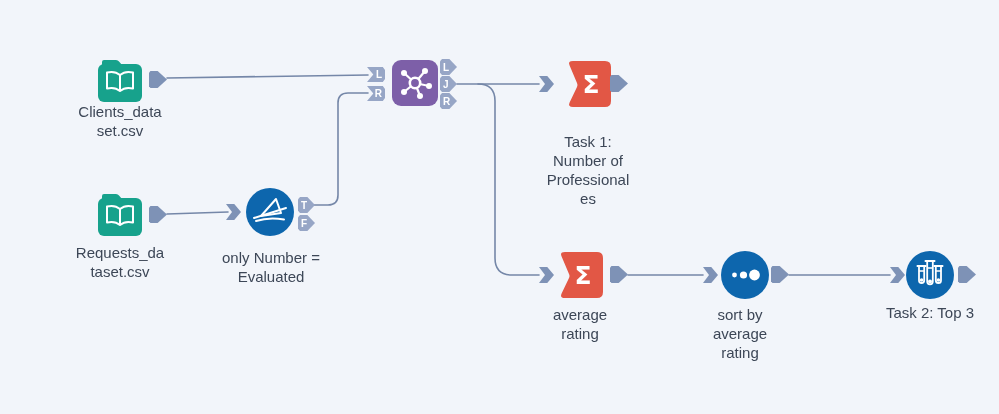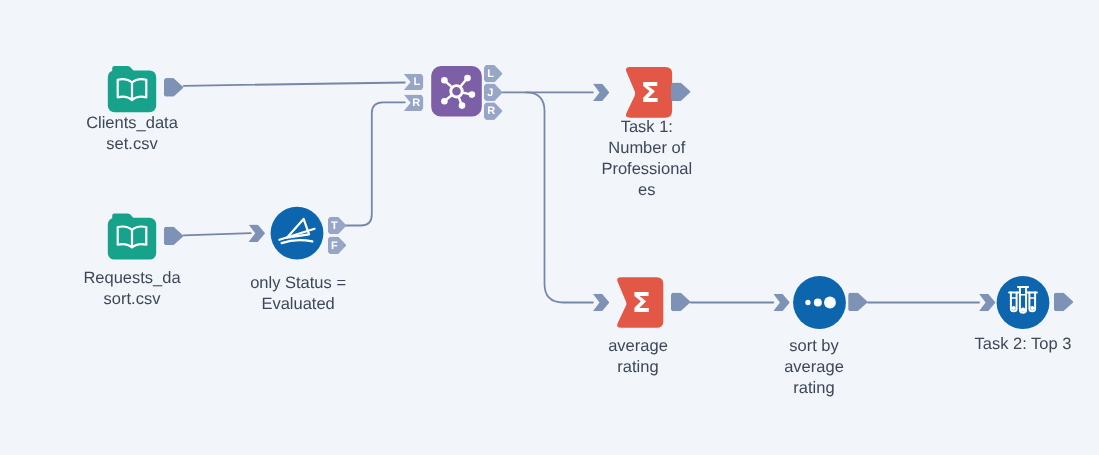--- a/index.html
+++ b/index.html
@@ -96,37 +96,37 @@
   <div class="icon" style="left:96px;top:190px">
     <svg viewBox="0 0 48 48" width="48" height="48">
       <path d="M6 9 v-3 q0-2 2-2 h12 q2 0 3 1.5 l3 3.5 Z" fill="var(--input)"></path>
       <rect x="2" y="8" width="44" height="38" rx="6" fill="var(--input)"></rect>
       <path d="M24 19 c-3.5-3-9-3.5-13-2.5 v16 c4-1 9.5-0.5 13 2.5 c3.5-3 9-3.5 13-2.5 v-16 c-4-1-9.5-0.5-13 2.5 z" fill="none" stroke="#fff" stroke-width="2" stroke-linejoin="round"></path>
       <path d="M24 19 v16" stroke="#fff" stroke-width="2"></path>
     </svg>
   </div>
   <div class="a-out" style="left:149px;top:206px"></div>
   <div class="node-label" style="left:45px;top:243px">Requests_da
-sort.csv</div>
+taset.csv</div>
 
   <div class="circle-tool filter-bg" style="left:246px;top:188px">
     <svg viewBox="0 0 48 48" width="48" height="48">
       <path d="M15 28 L30 11 L35 25 Z" fill="none" stroke="#fff" stroke-width="2" stroke-linejoin="round"></path>
       <path d="M8 30 L40 20" stroke="#fff" stroke-width="2" stroke-linecap="round"></path>
       <path d="M10 33 C 19 30 30 30 38 31.5" fill="none" stroke="#fff" stroke-width="2" stroke-linecap="round"></path>
     </svg>
   </div>
   <div class="a-in" style="left:226px;top:204px"></div>
   <div class="a-outL" style="left:298px;top:197px">
       <span>T</span>
     </div>
   <div class="a-outL" style="left:298px;top:215px">
       <span>F</span>
     </div>
-  <div class="node-label" style="left:196px;top:248px">only Status =
+  <div class="node-label" style="left:196px;top:248px">only Number =
 Evaluated</div>
 
   <div class="icon" style="left:391px;top:59px">
     <svg viewBox="0 0 48 48" width="48" height="48">
       <rect x="1" y="1" width="46" height="46" rx="9" fill="var(--join)"></rect>
       <g stroke="#fff" stroke-width="2.2">
         <path d="M24 24 L13 14"></path>
           <path d="M24 24 L34 12"></path>
           <path d="M24 24 L38 27"></path>
           <path d="M24 24 L29 37"></path>
@@ -157,21 +157,21 @@
     </div>
 
   <div class="icon" style="left:564px;top:60px">
     <svg viewBox="0 0 48 48" width="48" height="48">
       <path d="M9 1 h32 q6 0 6 6 v34 q0 6-6 6 H9 q-5.5 0-3.4-4.4 L13 27 q1-2 0-4 L5.6 5.4 Q3.5 1 9 1 Z" fill="var(--summarize)"></path>
       <text x="27" y="33" font-size="25" font-weight="bold" fill="#fff" text-anchor="middle" font-family="'DejaVu Sans',sans-serif">Σ</text>
     </svg>
   </div>
   <div class="a-in" style="left:539px;top:76px"></div>
   <div class="a-out" style="left:610px;top:75px"></div>
-  <div class="node-label" style="left:513px;top:106px">Task 1:
+  <div class="node-label" style="left:513px;top:132px">Task 1:
 Number of
 Professional
 es</div>
 
   <div class="icon" style="left:556px;top:251px">
     <svg viewBox="0 0 48 48" width="48" height="48">
       <path d="M9 1 h32 q6 0 6 6 v34 q0 6-6 6 H9 q-5.5 0-3.4-4.4 L13 27 q1-2 0-4 L5.6 5.4 Q3.5 1 9 1 Z" fill="var(--summarize)"></path>
       <text x="27" y="33" font-size="25" font-weight="bold" fill="#fff" text-anchor="middle" font-family="'DejaVu Sans',sans-serif">Σ</text>
     </svg>
   </div>

